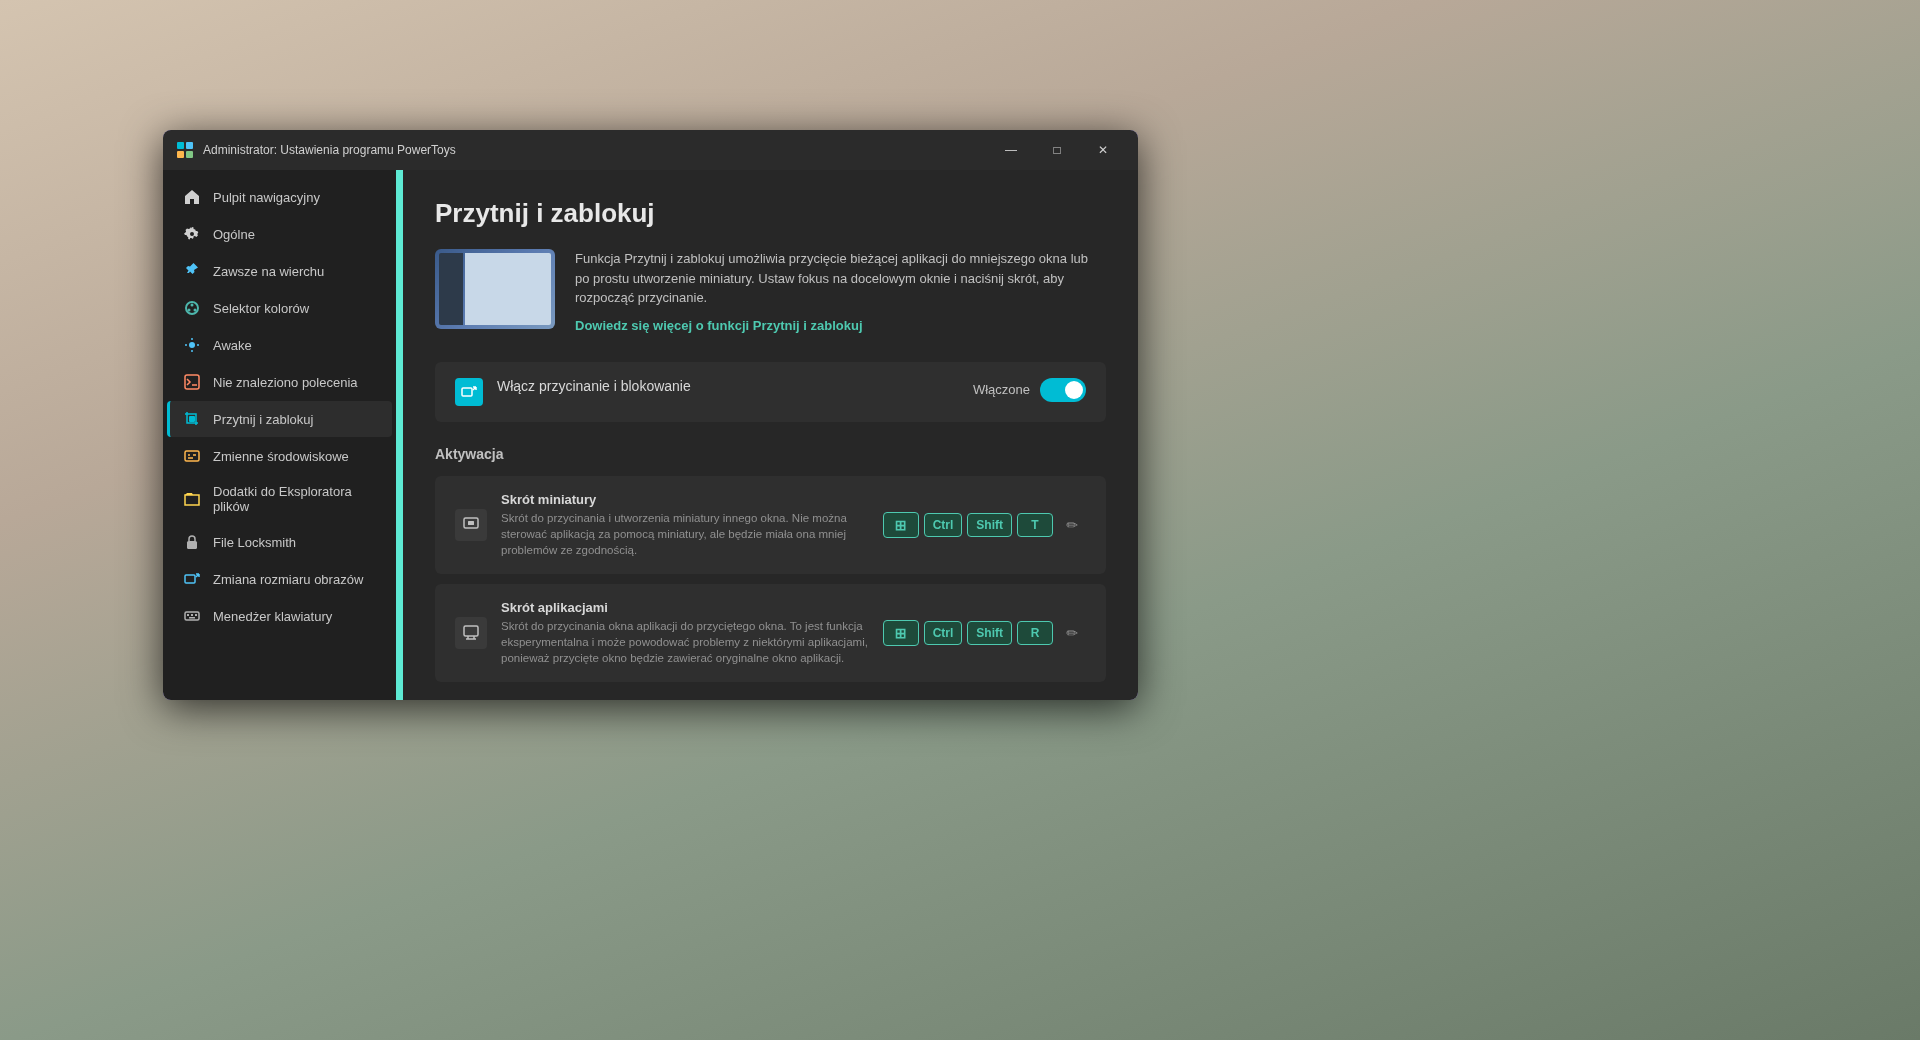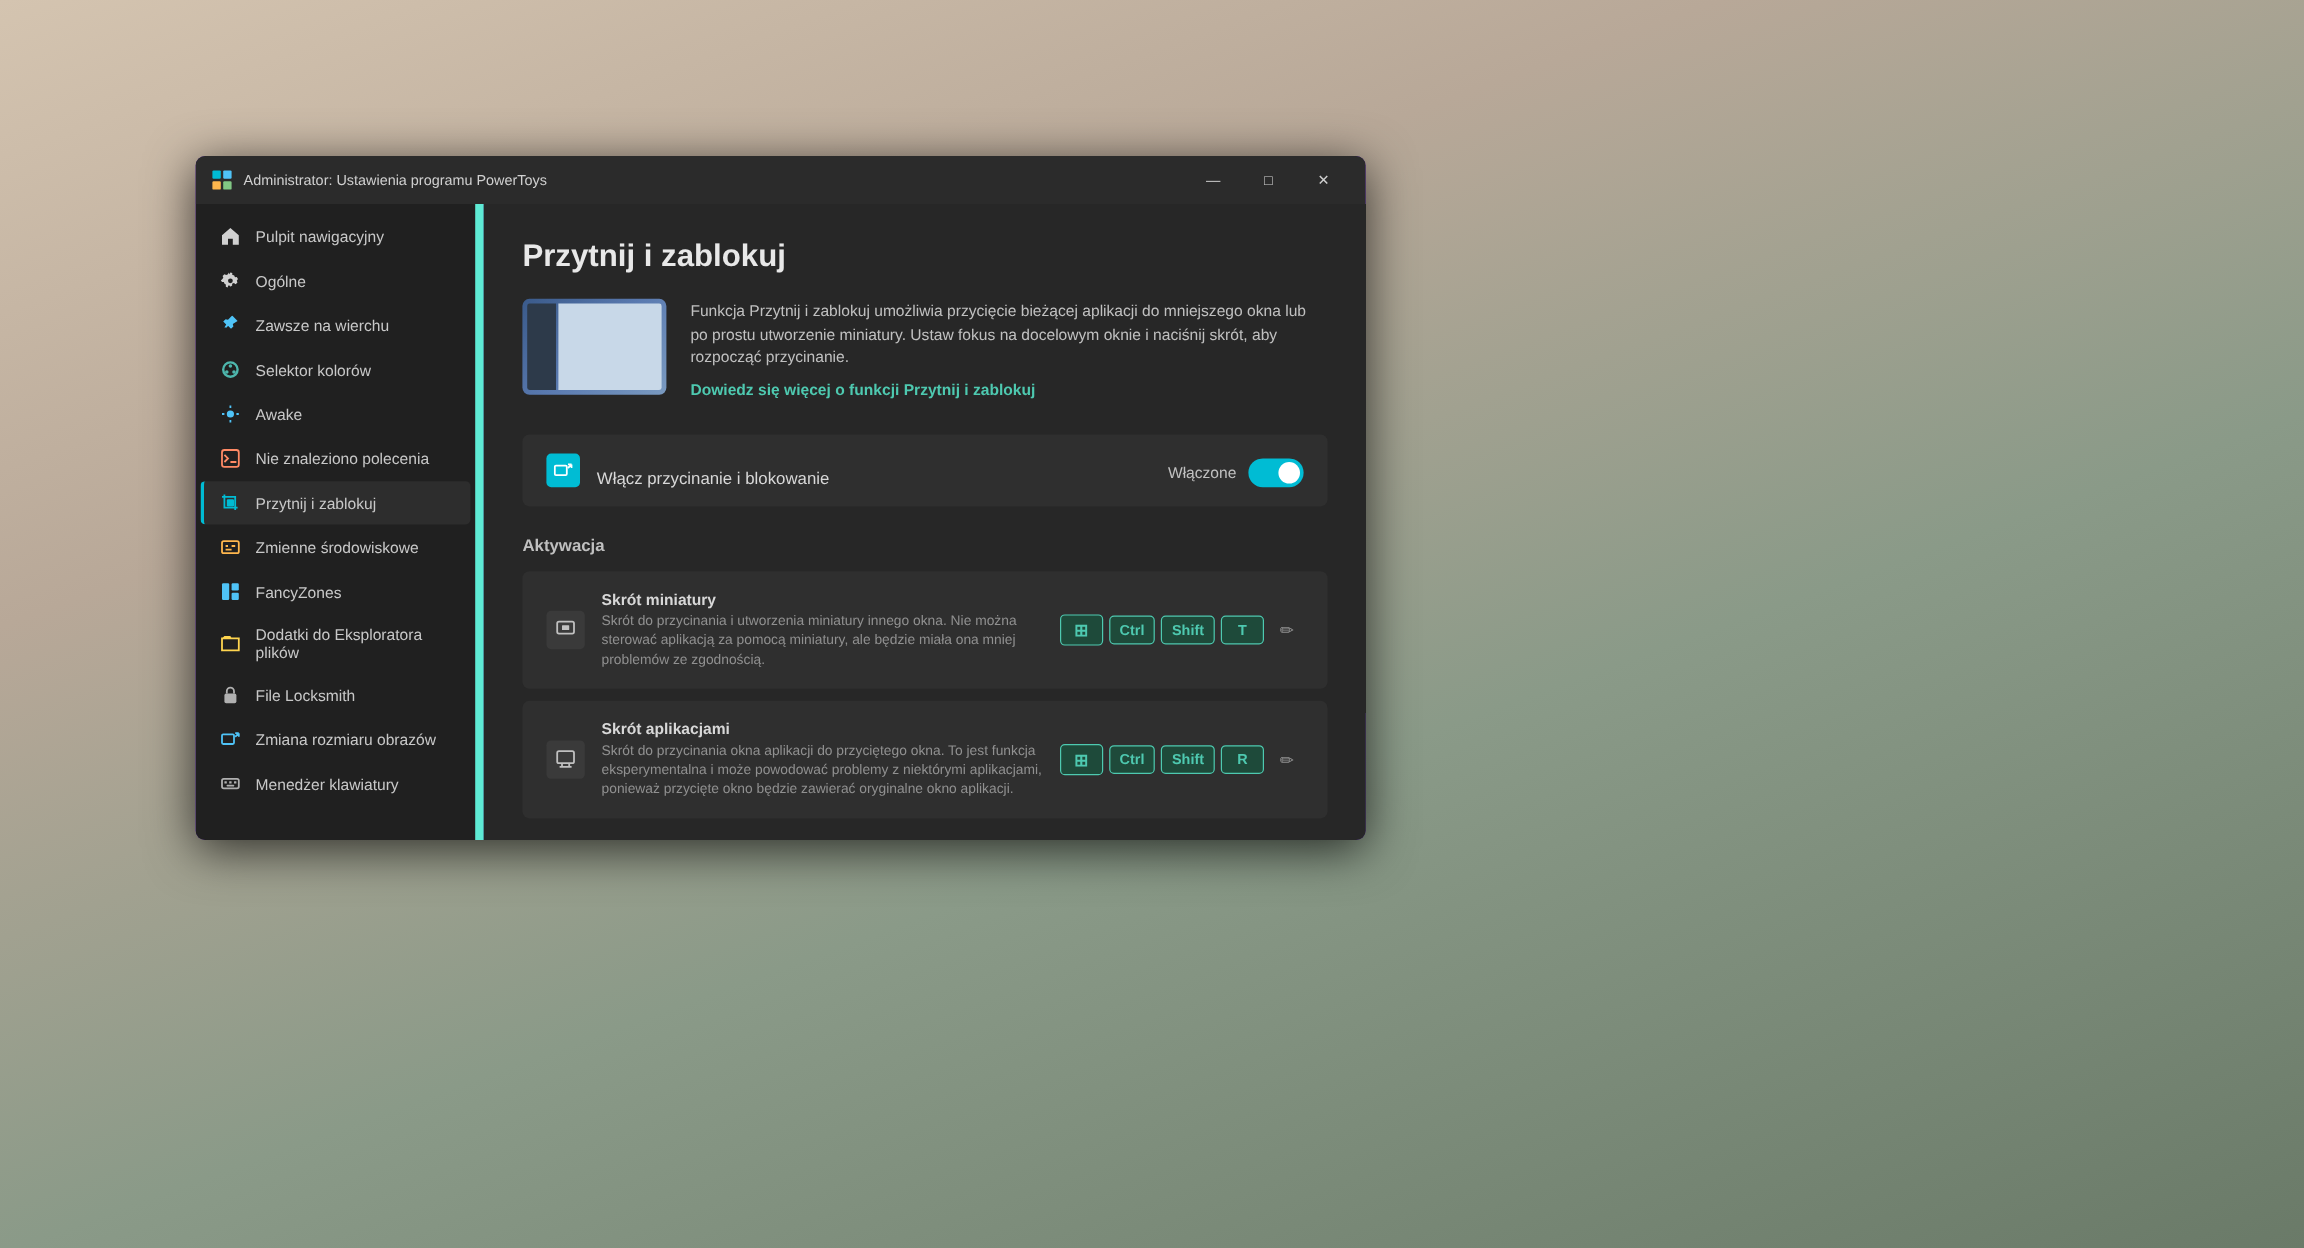--- a/index.html
+++ b/index.html
@@ -18,21 +18,21 @@
       inset: 0;
       background: linear-gradient(160deg, #d4c4b0 0%, #b8a898 30%, #8a9a88 60%, #6a7a68 100%);
     }
 
     .app-window {
       position: absolute;
       top: 130px;
       left: 163px;
       width: 975px;
       height: 570px;
-      background: #4c1d95;
+      background: #c4b5fd;
       border-radius: 8px;
       box-shadow: 0 8px 40px rgba(0,0,0,0.7);
       display: flex;
       flex-direction: column;
       overflow: hidden;
     }
 
     .title-bar {
       height: 40px;
       background: #2b2b2b;
@@ -205,21 +205,21 @@
       font-weight: 600;
       cursor: pointer;
     }
 
     
     .toggle-section {
       background: #2f2f2f;
       border-radius: 6px;
       padding: 16px 20px;
       display: flex;
-      align-items: flex-end;
+      align-items: flex-start;
       margin-bottom: 24px;
     }
 
     .toggle-icon {
       width: 28px;
       height: 28px;
       background: #00bcd4;
       border-radius: 4px;
       display: flex;
       align-items: center;
@@ -461,30 +461,20 @@
       <div class="sidebar-item">
         <div class="sidebar-icon icon-env">
           <svg width="16" height="16" viewBox="0 0 16 16" fill="#ffb74d">
             <rect x="1" y="3" width="14" height="10" rx="1.5" fill="none" stroke="#ffb74d" stroke-width="1.5"></rect>
             <path d="M4 7h2M4 10h5M9 7h3" stroke="#ffb74d" stroke-width="1.5"></path>
           </svg>
         </div>
         <span>Zmienne środowiskowe</span>
       </div>
 
-      <div class="sidebar-item">
-        <div class="sidebar-icon icon-fancy">
-          <svg width="16" height="16" viewBox="0 0 16 16" fill="#4fc3f7">
-            <rect x="1" y="1" width="6" height="14" rx="1" fill="#4fc3f7"></rect>
-            <rect x="9" y="1" width="6" height="6" rx="1" fill="#4fc3f7"></rect>
-            <rect x="9" y="9" width="6" height="6" rx="1" fill="#4fc3f7"></rect>
-          </svg>
-        </div>
-        <span>FancyZones</span>
-      </div>
 
       <div class="sidebar-item">
         <div class="sidebar-icon icon-explorer">
           <svg width="16" height="16" viewBox="0 0 16 16" fill="#ffd54f">
             <path d="M1 4h14v10H1z" fill="none" stroke="#ffd54f" stroke-width="1.5"></path>
             <path d="M1 4l2-2h5l1 2" fill="#ffd54f"></path>
           </svg>
         </div>
         <span>Dodatki do Eksploratora plików</span>
       </div>

